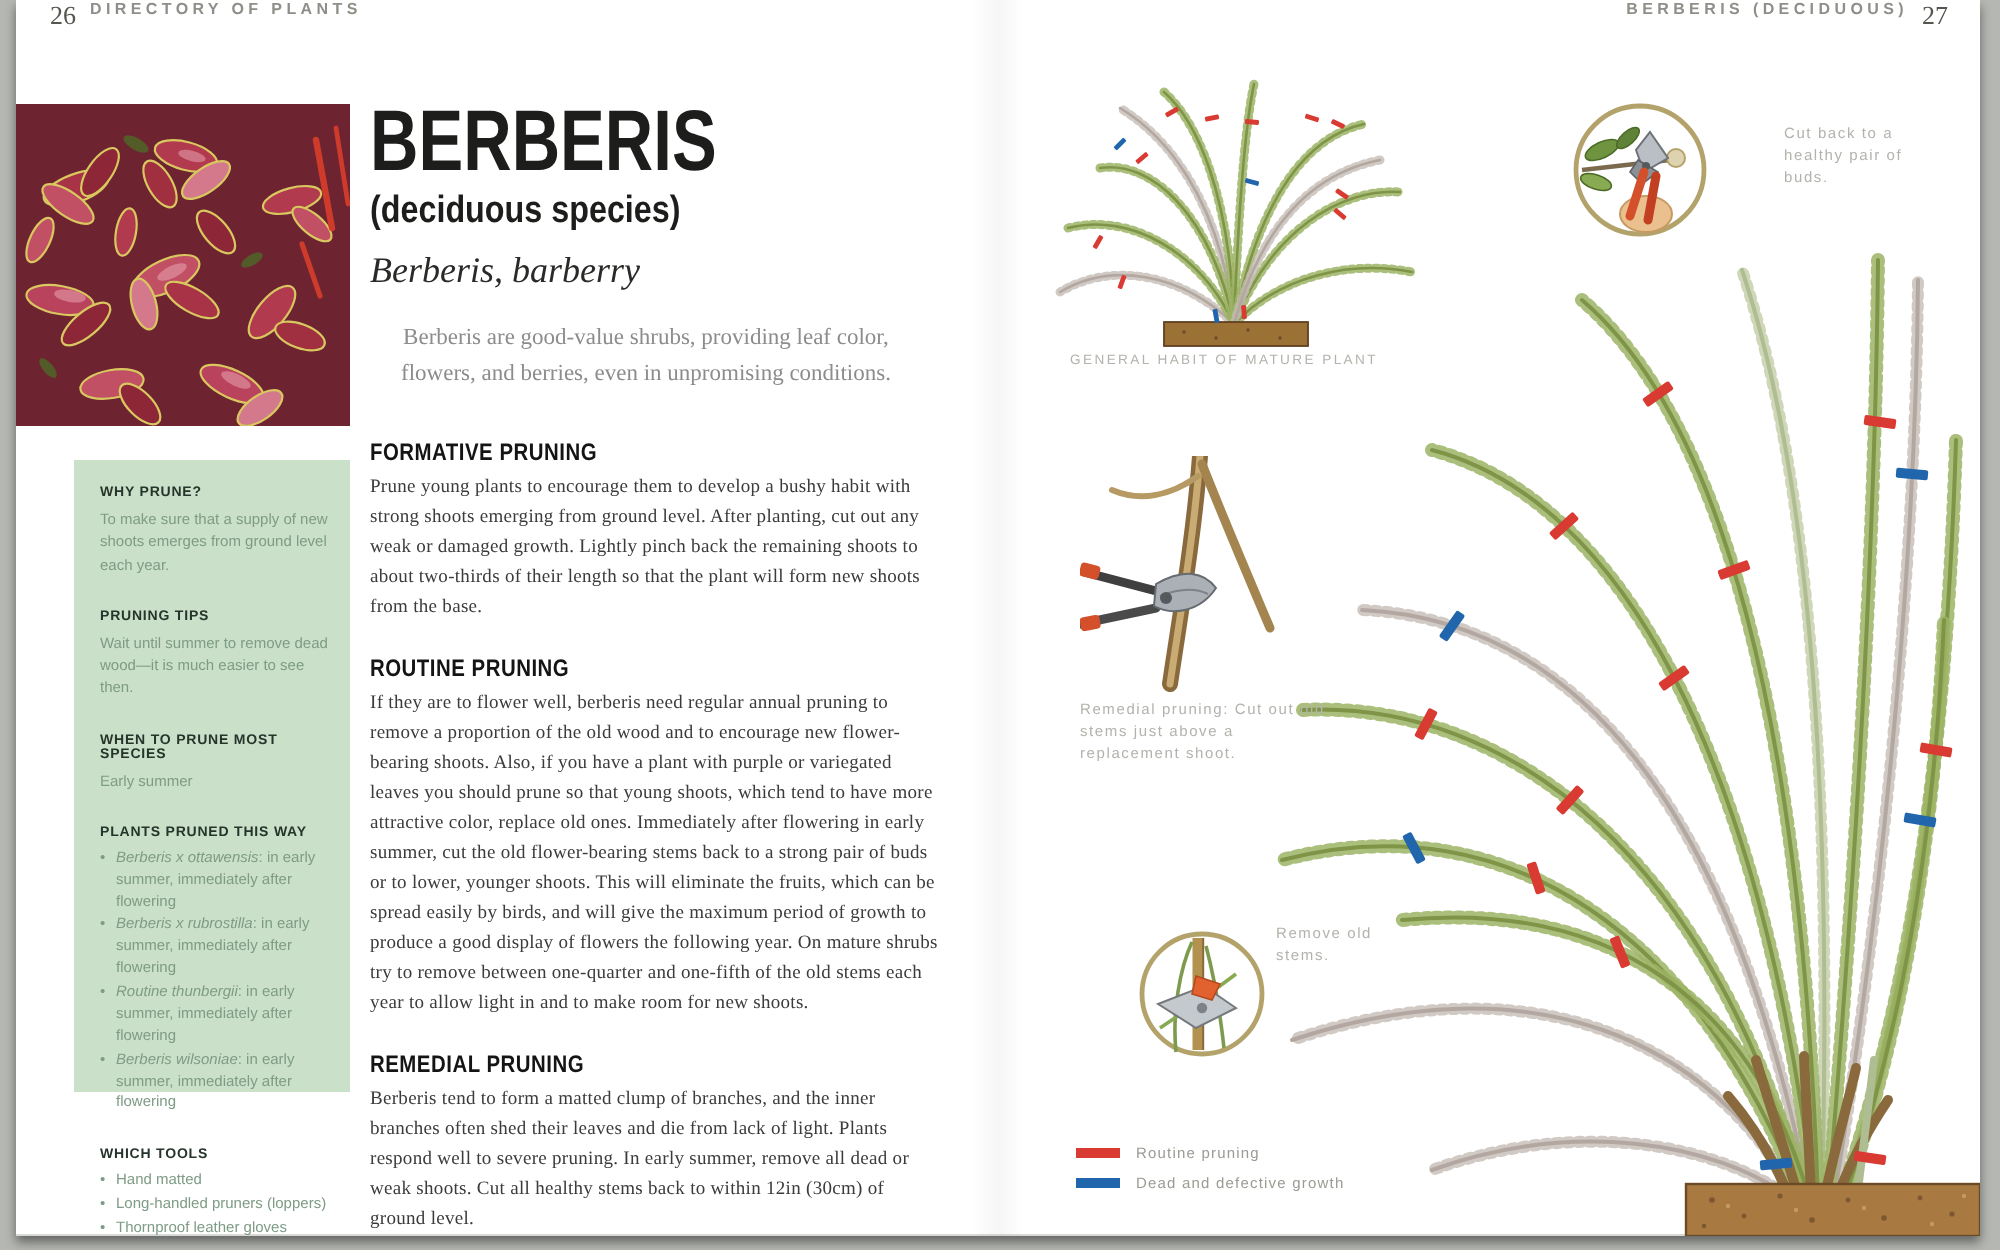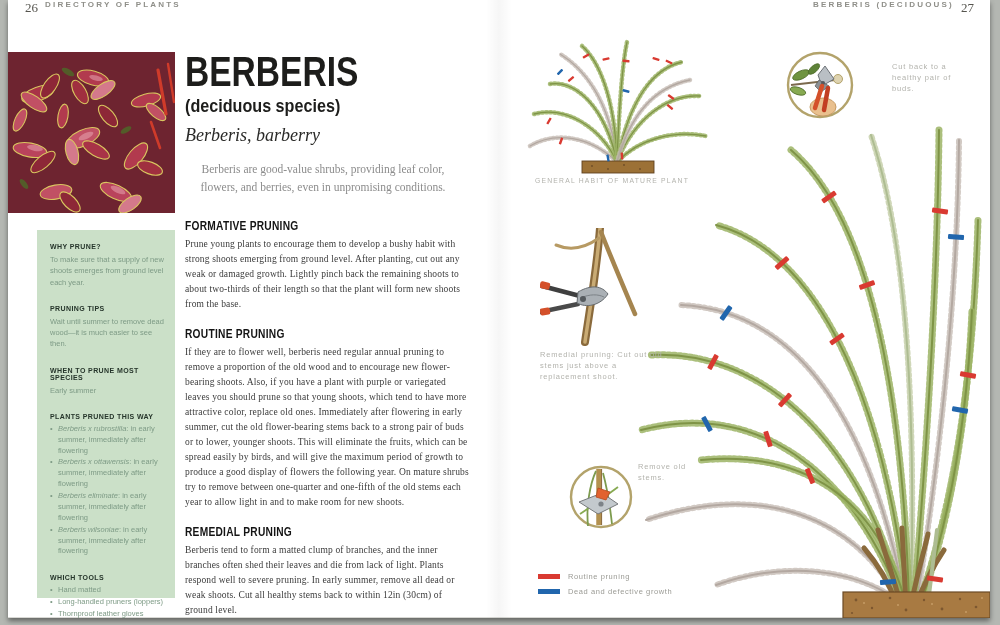--- a/index.html
+++ b/index.html
@@ -20,21 +20,21 @@
   .runhead.left{left:17px;}
   .runhead.right{right:16px;flex-direction:row;}
   .folio{font-family:"Liberation Serif",serif;font-size:13px;color:#55544e;}
   .rh-text{font-size:8px;font-weight:bold;letter-spacing:2.2px;color:#8f8f89;}
 
   
   .photo{position:absolute;left:0;top:52px;width:167px;height:161px;}
 
   
   .sidebar{
-    position:absolute;left:29px;top:230px;width:138px;height:368px;
+    position:absolute;left:29px;top:230px;width:138px;height:316px;
     background:#cbe0c8;box-sizing:border-box;padding:13px 11px 10px 13px;
   }
   .sb-sec{margin-bottom:17px;}
   .sb-h{font-size:7px;font-weight:bold;letter-spacing:.4px;color:#26352b;margin-bottom:4px;}
   .sb-b{font-size:7.5px;line-height:1.5;color:#7e9b86;}
   .sb-ul{list-style:none;margin:0;padding:0;}
   .sb-ul li{font-size:7.5px;line-height:1.45;color:#7e9b86;padding-left:8px;position:relative;margin-bottom:1px;}
   .sb-ul li::before{content:"\2022";position:absolute;left:0;top:0;color:#7e9b86;}
   .sb-ul .sp{font-style:italic;}
 
@@ -151,23 +151,23 @@
       <div class="sb-h">PRUNING TIPS</div>
       <div class="sb-b">Wait until summer to remove dead wood—it is much easier to see then.</div>
     </div>
     <div class="sb-sec">
       <div class="sb-h">WHEN TO PRUNE MOST SPECIES</div>
       <div class="sb-b">Early summer</div>
     </div>
     <div class="sb-sec">
       <div class="sb-h">PLANTS PRUNED THIS WAY</div>
       <ul class="sb-ul">
+        <li><span class="sp">Berberis x ottawensis</span><span>: in early summer, immediately after flowering</span></li>
         <li><span class="sp">Berberis x rubrostilla</span><span>: in early summer, immediately after flowering</span></li>
-        <li><span class="sp">Berberis x ottawensis</span><span>: in early summer, immediately after flowering</span></li>
-        <li><span class="sp">Berberis eliminate</span><span>: in early summer, immediately after flowering</span></li>
+        <li><span class="sp">Routine thunbergii</span><span>: in early summer, immediately after flowering</span></li>
         <li><span class="sp">Berberis wilsoniae</span><span>: in early summer, immediately after flowering</span></li>
       </ul>
     </div>
     <div class="sb-sec">
       <div class="sb-h">WHICH TOOLS</div>
       <ul class="sb-ul">
         <li>Hand matted</li>
         <li>Long-handled pruners (loppers)</li>
         <li>Thornproof leather gloves</li>
       </ul>

